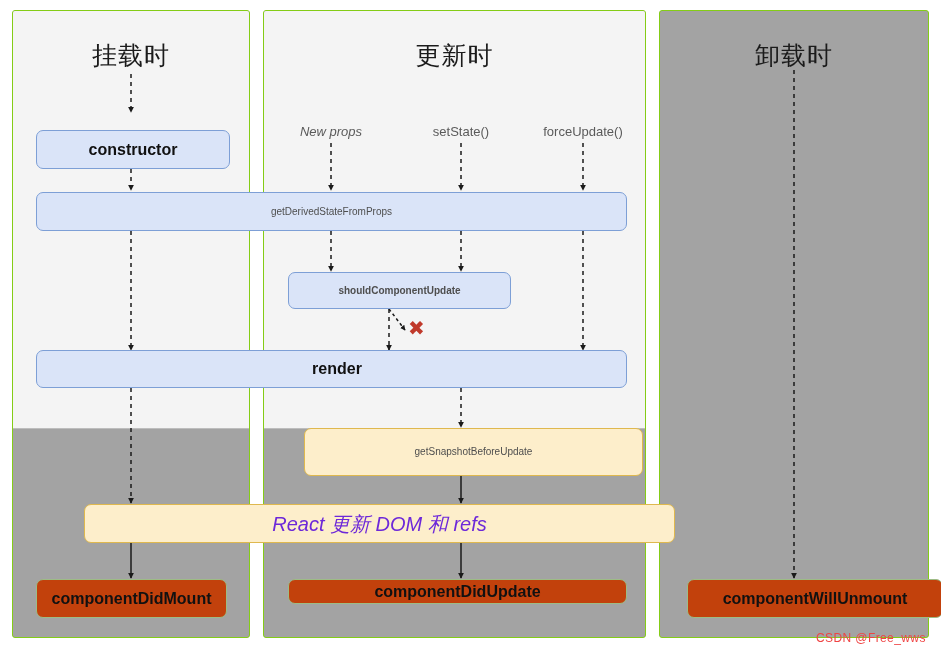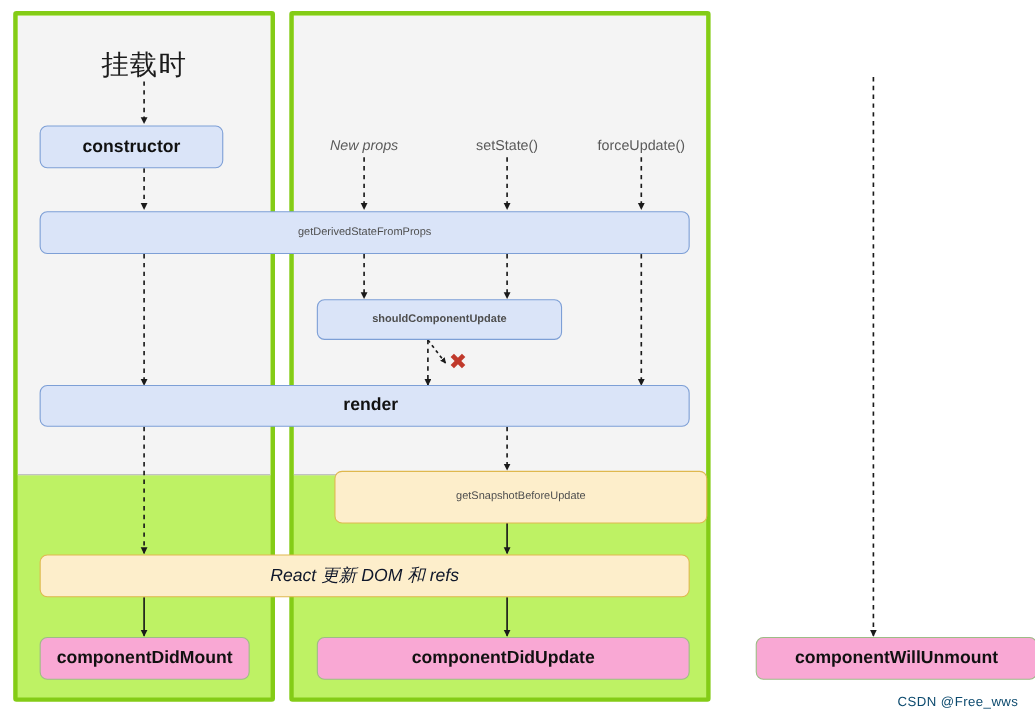--- a/index.html
+++ b/index.html
@@ -15,23 +15,23 @@
     width: 941px;
     height: 654px;
     background: #ffffff;
     overflow: hidden;
   }
 
   
   .panel {
     position: absolute;
     box-sizing: border-box;
-    border: 4px solid #84cc16;
+    border: 1px solid #84cc16;
     border-radius: 3px;
-    background: #bef264;
+    background: #a3a3a3;
     overflow: hidden;
   }
   .panel-top-fill {
     position: absolute;
     left: 0;
     right: 0;
     top: 0;
     background: #f4f4f4;
     border-bottom: 1px solid #bdbdbd;
     box-sizing: border-box;
@@ -66,33 +66,34 @@
     background: #dae4f8;
     border: 1px solid #7d9fd6;
     color: #4e4e4e;
   }
   .node.yellow {
     background: #fdeecb;
     border: 1px solid #dfb84e;
     color: #4e4e4e;
   }
   .node.green {
-    background: #f9a8d4;
+    background: #c2410c;
     border: 1px solid #9dbc86;
     color: #1f1f1f;
   }
   .node.bold {
     font-weight: bold;
     color: #111111;
     font-size: 16px;
   }
   .node.italic {
     font-style: italic;
-    color: #0f172a;
-    font-size: 16px;
+    color: #6d28d9;
+    font-size: 20px;
+    margin-left: 48px;
   }
 
   
   .trigger-label {
     position: absolute;
     font-size: 13px;
     color: #5a5a5a;
     white-space: nowrap;
     text-align: center;
     z-index: 6;
@@ -120,40 +121,44 @@
     font-weight: bold;
     color: #c0392b;
     line-height: 1;
     font-family: "DejaVu Sans", sans-serif;
   }
 
   
   .watermark {
     position: absolute;
     font-size: 12px;
-    color: #0c4a6e;
+    color: #ef4444;
     white-space: nowrap;
     z-index: 9;
     letter-spacing: 0.4px;
   }
 </style>
 </head>
 <body>
 
 <div id="stage">
 
   <div class="panel" style="left:12px; top:10px; width:238px; height:628px;">
     <div class="panel-top-fill" style="height:418px;"></div>
     <div class="panel-title" style="top:28px;">挂载时</div>
   </div>
 
   <div class="panel" style="left:263px; top:10px; width:383px; height:628px;">
     <div class="panel-top-fill" style="height:418px;"></div>
+    <div class="panel-title" style="top:28px;">更新时</div>
   </div>
 
+  <div class="panel" style="left:659px; top:10px; width:270px; height:628px;">
+    <div class="panel-title" style="top:28px;">卸载时</div>
+  </div>
 
   <svg class="edges" viewBox="0 0 941 654" width="941" height="654">
     <defs>
       <marker id="arrowhead" markerWidth="9" markerHeight="9" refX="5.4" refY="3.1" orient="auto" markerUnits="userSpaceOnUse">
         <path d="M0,0 L6.2,3.1 L0,6.2 z" fill="#1a1a1a"></path>
       </marker>
       <marker id="arrowhead-sm" markerWidth="8" markerHeight="8" refX="4.6" refY="2.6" orient="auto" markerUnits="userSpaceOnUse">
         <path d="M0,0 L5.2,2.6 L0,5.2 z" fill="#1a1a1a"></path>
       </marker>
     </defs>
@@ -192,35 +197,35 @@
       <line x1="461" y1="543" x2="461" y2="578" marker-end="url(#arrowhead)"></line>
 
       <line x1="794" y1="70" x2="794" y2="578" stroke-dasharray="4,4" marker-end="url(#arrowhead)"></line>
     </g>
   </svg>
 
   <div class="trigger-label italic" style="left:281px; top:124px; width:100px;">New props</div>
   <div class="trigger-label" style="left:411px; top:124px; width:100px;">setState()</div>
   <div class="trigger-label" style="left:528px; top:124px; width:110px;">forceUpdate()</div>
 
-  <div class="node blue bold" style="left:36px; top:114px; width:167px; height:39px;">constructor</div>
+  <div class="node blue bold" style="left:36px; top:130px; width:194px; height:39px;">constructor</div>
 
   <div class="node blue" style="left:36px; top:192px; width:591px; height:39px;">getDerivedStateFromProps</div>
 
   <div class="node blue" style="left:288px; top:272px; width:223px; height:37px;font-weight:bold;">shouldComponentUpdate</div>
 
   <div class="red-x" style="left:408px; top:318px;">✖</div>
 
   <div class="node blue bold" style="left:36px; top:350px; width:591px; height:38px;padding-left:19px;">render</div>
 
   <div class="node yellow" style="left:304px; top:428px; width:339px; height:48px;">getSnapshotBeforeUpdate</div>
 
   <div class="node yellow italic" style="left:36px; top:504px; width:591px; height:39px;">React 更新 DOM 和 refs</div>
 
   <div class="node green bold" style="left:36px; top:579px; width:191px; height:39px;">componentDidMount</div>
 
-  <div class="node green bold" style="left:288px; top:579px; width:339px; height:39px;">componentDidUpdate</div>
+  <div class="node green bold" style="left:288px; top:579px; width:339px; height:25px;">componentDidUpdate</div>
 
   <div class="node green bold" style="left:687px; top:579px; width:256px; height:39px;">componentWillUnmount</div>
 
   <div class="watermark" style="left:816px; top:631px;">CSDN @Free_wws</div>
 
 </div>
 
 </body></html>

